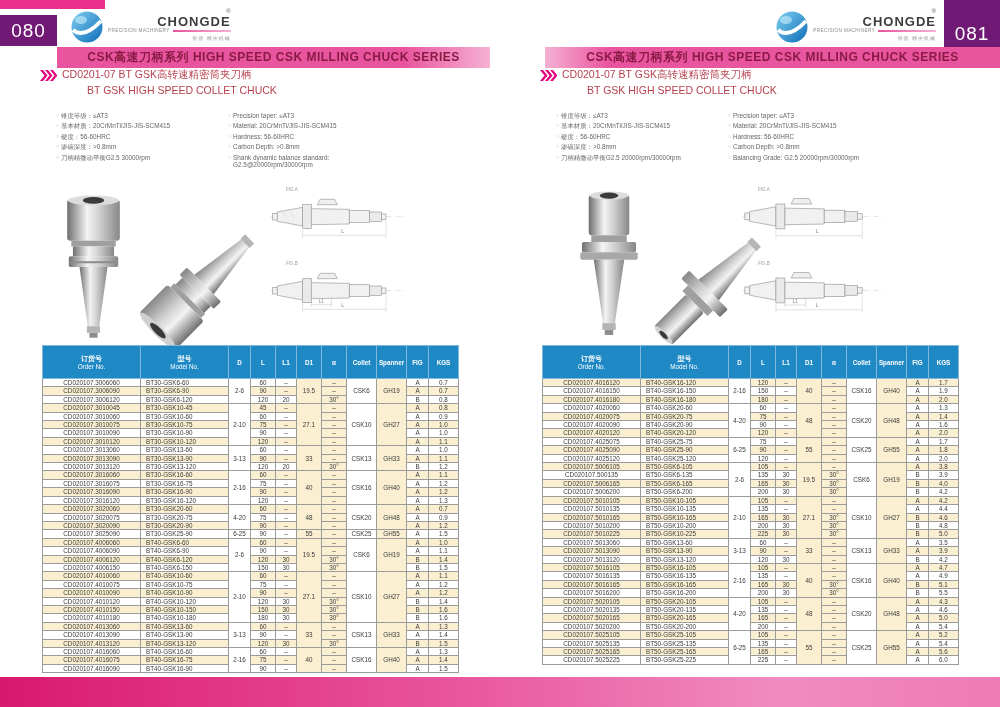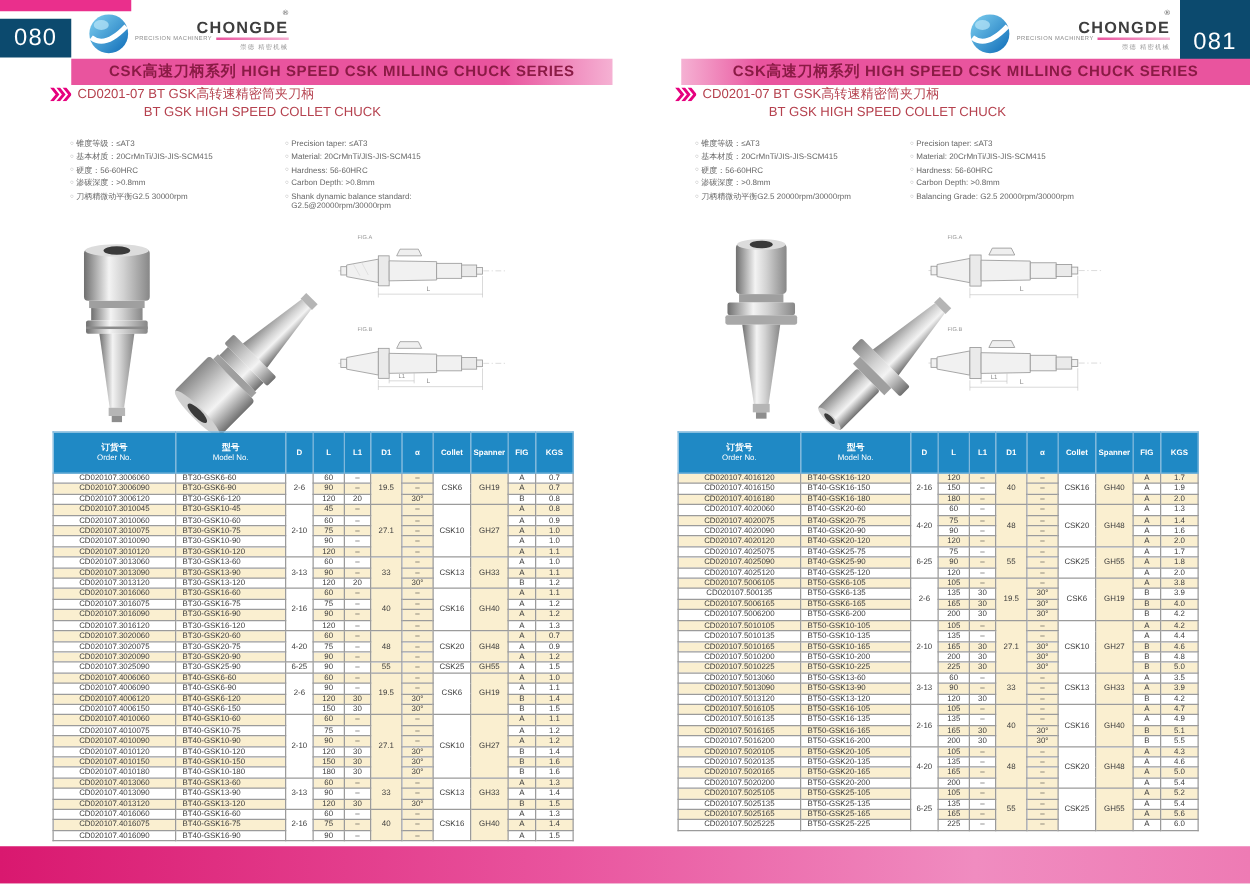--- a/index.html
+++ b/index.html
@@ -4,21 +4,21 @@
 <style>
   html,body{margin:0;padding:0;background:#e9e9e9;}
   .sheet{position:relative;width:1000px;height:707px;background:#fff;overflow:hidden;
          font-family:"Liberation Sans",sans-serif;}
   .abs{position:absolute;}
   .page{position:absolute;top:0;width:500px;height:707px;}
   #page0{left:0;} #page1{left:500px;}
 
   
   .top-strip{top:0;height:9px;background:#ea2f8c;}
-  .page-badge{background:#0c4a6e;color:#fff;font-size:19px;letter-spacing:1px;
+  .page-badge{background:#701a75;color:#fff;font-size:19px;letter-spacing:1px;
               display:flex;align-items:center;justify-content:center;}
   .badge-left{left:0;top:15px;width:57px;height:31px;}
   .badge-right{right:0;top:0;width:56px;height:48px;padding-top:20px;box-sizing:border-box;}
   .series-banner{top:47px;height:21px;display:flex;align-items:center;justify-content:center;
                  color:#8a1b45;font-weight:bold;font-size:12px;letter-spacing:.5px;white-space:nowrap;}
   .banner-l{left:57px;width:433px;background:linear-gradient(90deg,#e9549e 0%,#e9549e 80%,#f5b1d3 100%);}
   .banner-r{left:45px;width:455px;background:linear-gradient(90deg,#f5b1d3 0%,#e9549e 14%,#e9549e 100%);}
   .footer-bar{left:0;top:677px;width:1000px;height:30px;
               background:linear-gradient(90deg,#d9186f 0%,#e9549e 45%,#f08cc0 78%,#ee7bb4 100%);}
 
@@ -28,21 +28,21 @@
   .logo-reg{font-size:6px;color:#555;display:block;margin-bottom:1px;}
   .logo-brand{font-size:13px;font-weight:bold;color:#3d3d3d;letter-spacing:1px;}
   .logo-sub{display:flex;align-items:center;gap:3px;margin-top:1px;}
   .logo-sub span{font-size:4.6px;color:#8a8a8a;letter-spacing:.4px;white-space:nowrap;}
   .logo-line{height:2px;width:58px;background:linear-gradient(90deg,#e9549e,#f5b1d3);}
   .logo-zh{font-size:5px;color:#9a9a9a;margin-top:2px;letter-spacing:1px;}
 
   
   .title-block{left:40px;top:68px;width:430px;color:#b5414e;}
   .title-line1{display:flex;align-items:center;gap:5px;font-size:10.5px;font-weight:500;}
-  .title-line2{font-size:10.5px;margin-left:75px;margin-top:2px;font-weight:500;}
+  .title-line2{font-size:10.5px;margin-left:47px;margin-top:2px;font-weight:500;}
 
   
   .specs{top:112px;font-size:6.4px;color:#666;line-height:1.1;}
   .specs-zh{left:56px;width:168px;} .specs-en{left:228px;width:235px;}
   .spec-item{display:flex;gap:2px;margin-bottom:3.4px;white-space:pre-line;}
   .spec-bullet{font-size:5px;color:#999;line-height:7px;}
 
   
   .photo{pointer-events:none;}
   .tech-fig{border:0;}

